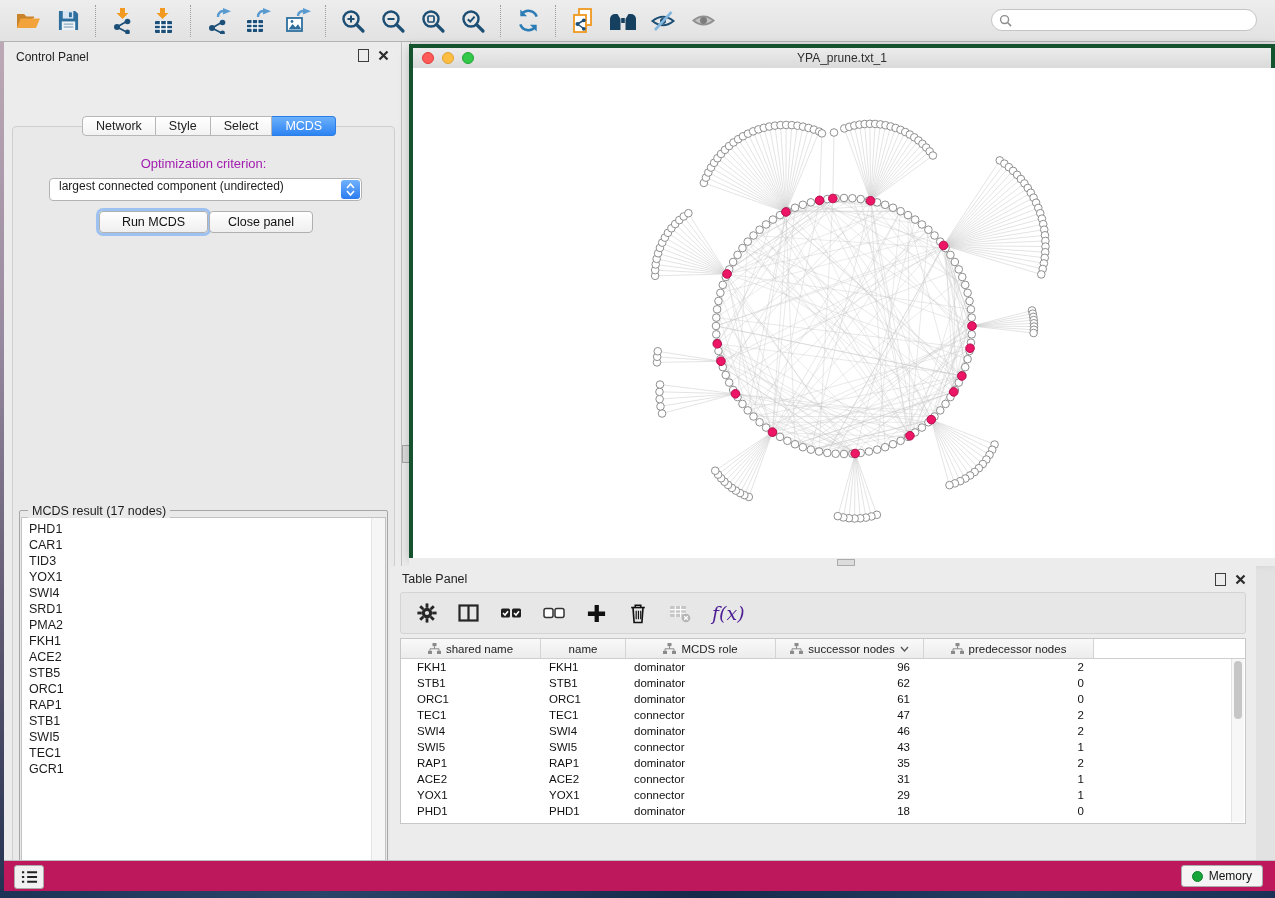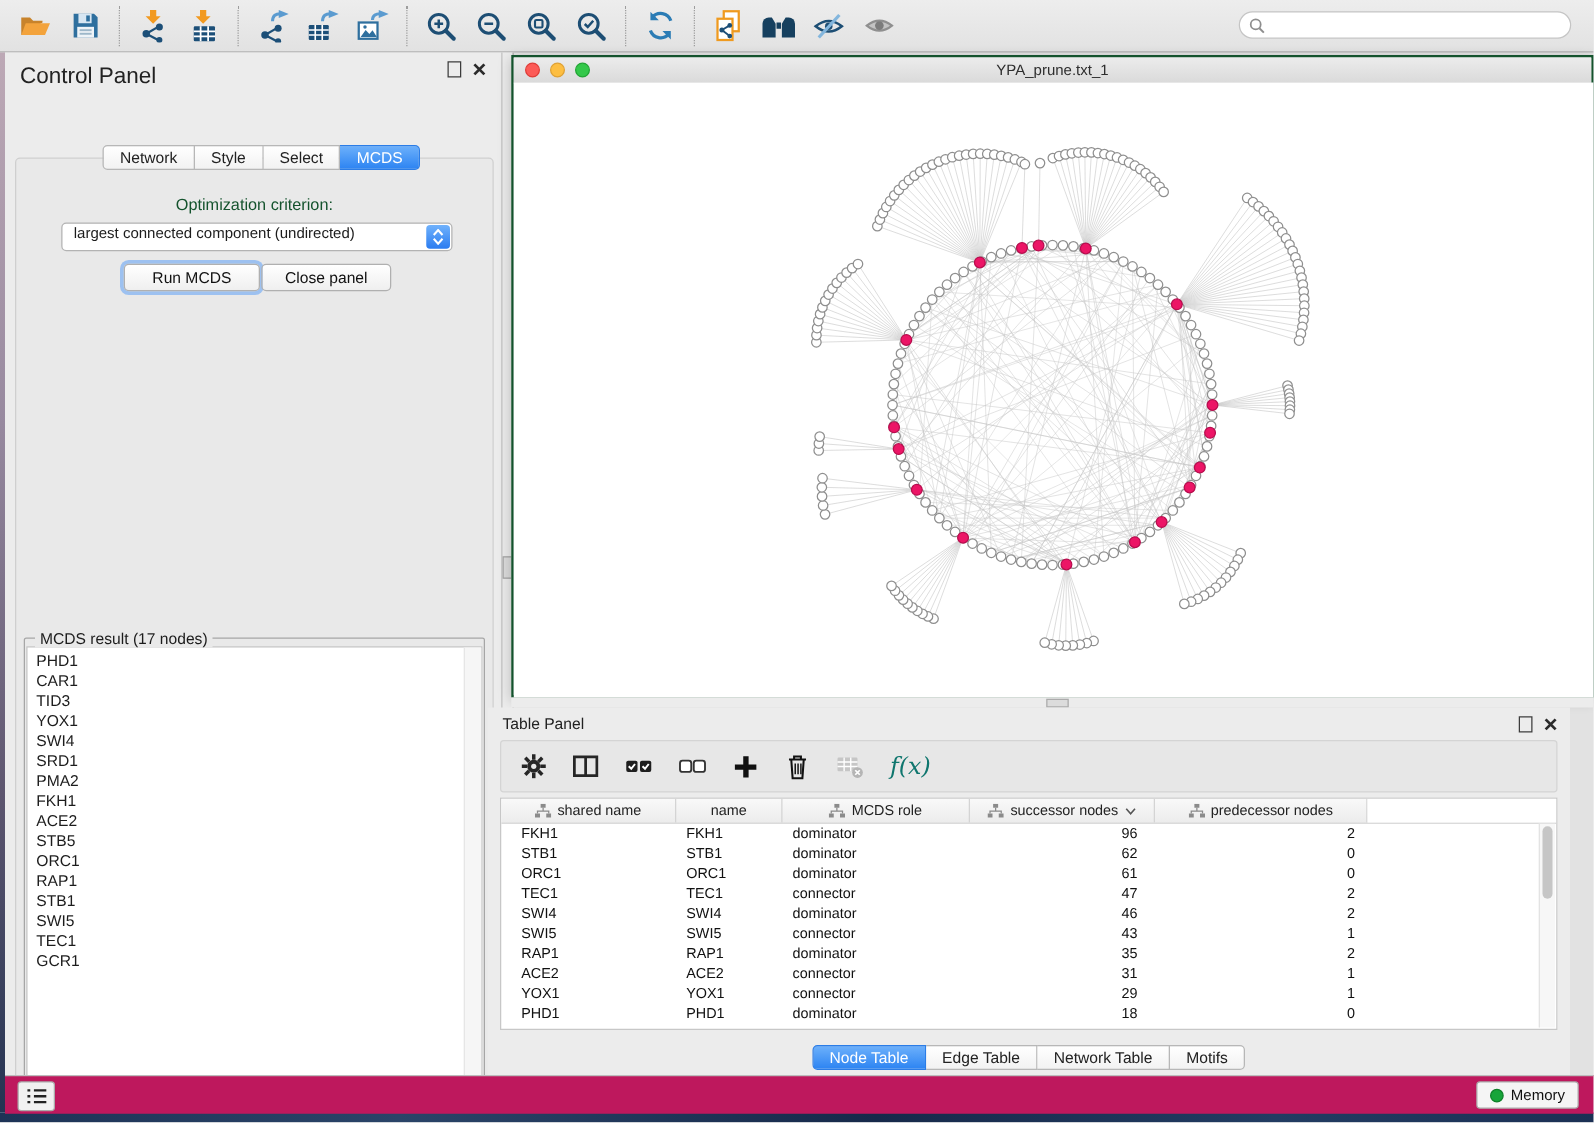--- a/index.html
+++ b/index.html
@@ -17,34 +17,34 @@
   .search-input{border:none;outline:none;flex:1;font-size:12px;background:transparent;font-family:"Liberation Sans",sans-serif}
 
   
   .left-strip{position:absolute;left:0;top:42px;width:4px;height:848px;
     background:linear-gradient(#bda9b6,#97899f 35%,#5d566f 70%,#243352)}
   .bottom-strip{position:absolute;left:0;top:890px;width:1275px;height:8px;
     background:linear-gradient(90deg,#1d3356,#2a4468 25%,#16294a 55%,#223c62 80%,#1b3054)}
 
   
   .control-panel{position:absolute;left:4px;top:42px;width:397px;height:820px;background:#ececec}
-  .cp-title{position:absolute;left:12px;top:8px;font-size:18px;color:#222}
+  .cp-title{position:absolute;left:12px;top:8px;font-size:12px;color:#222}
   .win-ctrls{position:absolute;top:7px;display:flex;gap:9px;align-items:center}
   .cp-ctrls{right:12px}
   .float-box{width:9px;height:11px;border:1.5px solid #3c3c3c}
   .cp-tabs{position:absolute;left:78px;top:74px;display:flex;z-index:2}
   .seg{height:20px;box-sizing:border-box;padding:0 13px;display:flex;align-items:center;justify-content:center;
     background:linear-gradient(#ffffff,#f2f2f2);border:1px solid #b7b7b7;border-left:none;
     font-size:12.5px;color:#222;white-space:nowrap}
   .seg:first-child{border-left:1px solid #b7b7b7;border-radius:4px 0 0 4px}
   .seg:last-child{border-radius:0 4px 4px 0}
   .seg.active{background:linear-gradient(#6cb0fb,#2d84f2);border-color:#2b7de7;color:#fff}
   .cp-body{position:absolute;left:8px;top:84px;width:381px;height:762px;background:#e9e9e9;
     border:1px solid #cfcfcf;border-radius:4px}
-  .opt-label{position:absolute;left:0;right:0;top:29px;text-align:center;font-size:13px;color:#14532d}
+  .opt-label{position:absolute;left:0;right:0;top:29px;text-align:center;font-size:13px;color:#a21caf}
   .dropdown{position:absolute;left:36px;top:51px;width:313px;height:23px;background:#fff;border:1px solid #b3b3b3;
     border-radius:4px;box-sizing:border-box;display:flex;align-items:flex-start;padding-left:9px;font-size:12px}
   .dd-stepper{position:absolute;right:1px;top:1px;width:19px;height:19px;border-radius:3px;
     background:linear-gradient(#70b2fc,#2b7cf0);display:flex;flex-direction:column;align-items:center;justify-content:center;gap:1px}
   .btn{position:absolute;height:22px;box-sizing:border-box;background:linear-gradient(#ffffff,#efefef);
     border:1px solid #b0b0b0;border-radius:4px;display:flex;align-items:center;justify-content:center;font-size:12.5px;color:#111}
   .btn-run{left:86px;top:84px;width:109px;box-shadow:0 0 0 3px rgba(106,166,245,.6)}
   .btn-close{left:196px;top:84px;width:104px}
   .mcds-box{position:absolute;left:6px;top:377px;width:369px;height:373px}
   .mcds-border{position:absolute;left:0;right:0;top:6px;bottom:0;border:1px solid #a6a6a6;border-radius:2px}
@@ -56,37 +56,37 @@
 
   
   .v-splitter{position:absolute;left:401px;top:42px;width:8px;height:820px;background:#ececec;
     border-left:1px solid #c2c2c2;border-right:1px solid #a9a9a9}
   .v-splitter .grip{position:absolute;left:0;top:403px;width:6px;height:16px;background:#dcdcdc;border:1px solid #a5a5a5}
   .h-splitter{position:absolute;left:409px;top:558px;width:866px;height:8px;background:#ececec}
   .h-splitter .grip{position:absolute;left:428px;top:1px;width:16px;height:5px;background:#dcdcdc;border:1px solid #ababab}
 
   
   .network-window{position:absolute;left:409px;top:44px;width:866px;height:514px;background:#fff;
-    border:2px solid #14532d;box-sizing:border-box;box-shadow:0 3px 10px rgba(0,0,0,.22)}
+    border:4px solid #14532d;box-sizing:border-box;box-shadow:0 3px 10px rgba(0,0,0,.22)}
   .nw-titlebar{position:relative;height:20px;background:linear-gradient(#ececec,#dadada);
     border-bottom:1px solid #b0b0b0;display:flex;align-items:center;justify-content:center;font-size:12px;color:#2e2e2e}
   .traffic{position:absolute;left:9px;top:4px;display:flex;gap:8px}
   .tl{width:12px;height:12px;border-radius:50%;box-sizing:border-box}
   .tl.red{background:#fc5b57;border:1px solid #df3d38}
   .tl.yellow{background:#fdbe41;border:1px solid #dfa133}
   .tl.green{background:#34c84a;border:1px solid #22a535}
   .nw-canvas{position:absolute;left:0;top:20px;width:864px;height:492px;background:#fff}
 
   
   .table-panel{position:absolute;left:390px;top:566px;width:866px;height:294px;background:#ececec}
   .tp-title{position:absolute;left:12px;top:6px;font-size:12.5px;color:#222}
   .tp-ctrls{right:10px}
   .tp-toolbar{position:absolute;left:10px;top:26px;right:10px;height:42px;background:#e7e7e7;
     border:1px solid #d4d4d4;border-radius:3px;display:flex;align-items:center;gap:21px;padding:0 16px;box-sizing:border-box}
-  .fx{font-family:"DejaVu Serif",serif;font-style:italic;font-size:19px;color:#0f766e;line-height:1}
+  .fx{font-family:"DejaVu Serif",serif;font-style:italic;font-size:19px;color:#4c1d95;line-height:1}
   .tp-table{position:absolute;left:10px;top:72px;right:10px;height:186px;background:#fff;border:1px solid #c7c7c7;
     box-sizing:border-box;overflow:hidden}
   .thead{display:flex;height:19px;background:linear-gradient(#f9f9f9,#ececec);border-bottom:1px solid #cfcfcf}
   .th{box-sizing:border-box;display:flex;align-items:center;justify-content:center;gap:5px;
     border-right:1px solid #d4d4d4;font-size:11.5px;color:#222}
   .th.filler{flex:1;border-right:none;background:#fff}
   .tr{display:flex;height:16px;align-items:center;font-size:11.5px;color:#111}
   .td{box-sizing:border-box;overflow:hidden;white-space:nowrap}
   .td.aright{text-align:right}
   .tp-scroll{position:absolute;right:1px;top:20px;bottom:1px;width:12px;background:#f7f7f7;border-left:1px solid #e3e3e3}
@@ -1105,26 +1105,20 @@
             <div class="td" style="width: 85px; padding-left: 8px;">PHD1</div>
             <div class="td" style="width: 150px; padding-left: 8px;">dominator</div>
             <div class="td aright" style="width: 148px; padding-left: 0px; padding-right: 14px;">18</div>
             <div class="td aright" style="width: 170px; padding-left: 0px; padding-right: 10px;">0</div>
           </div>
         </div>
       <div class="tp-scroll">
           <div class="tp-thumb"></div>
         </div>
     </div>
-    <div class="tp-tabs" id="tp-tabs">
-        <div class="seg active">Node Table</div>
-        <div class="seg">Edge Table</div>
-        <div class="seg">Network Table</div>
-        <div class="seg">Motifs</div>
-      </div>
   </div>
 
   <div class="status-bar">
     <div class="list-btn">
       <svg width="17" height="14" viewBox="0 0 18 14">
         <g stroke="#222" stroke-width="2">
             <path d="M1 2h2.4M6.5 2H17M1 7h2.4M6.5 7H17M1 12h2.4M6.5 12H17"></path>
           </g>
       </svg>
     </div>

